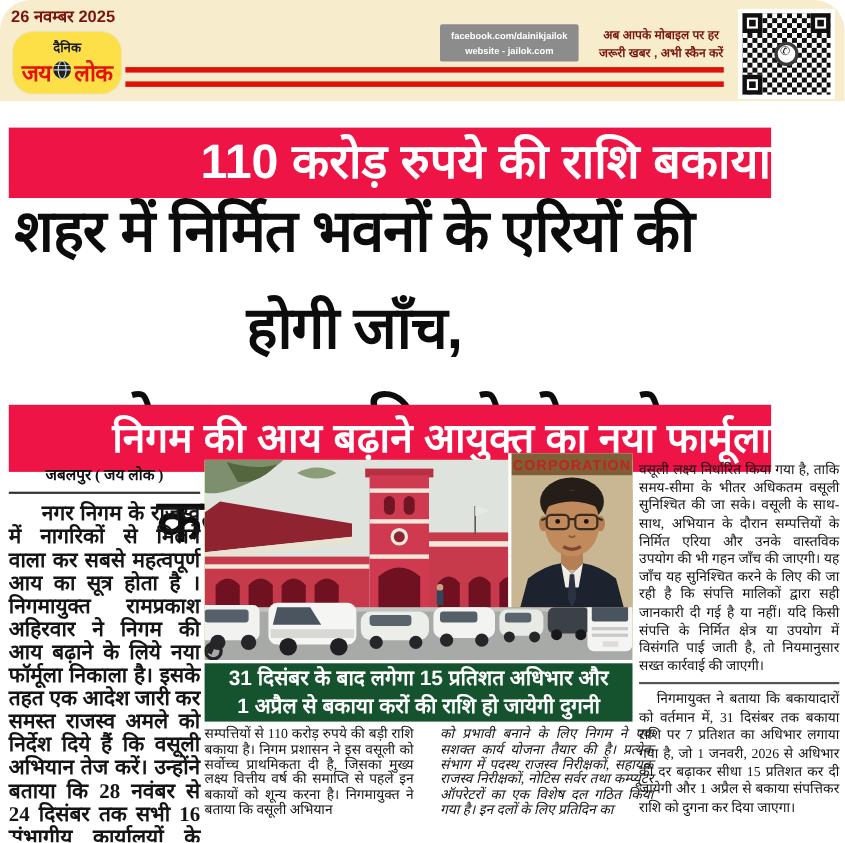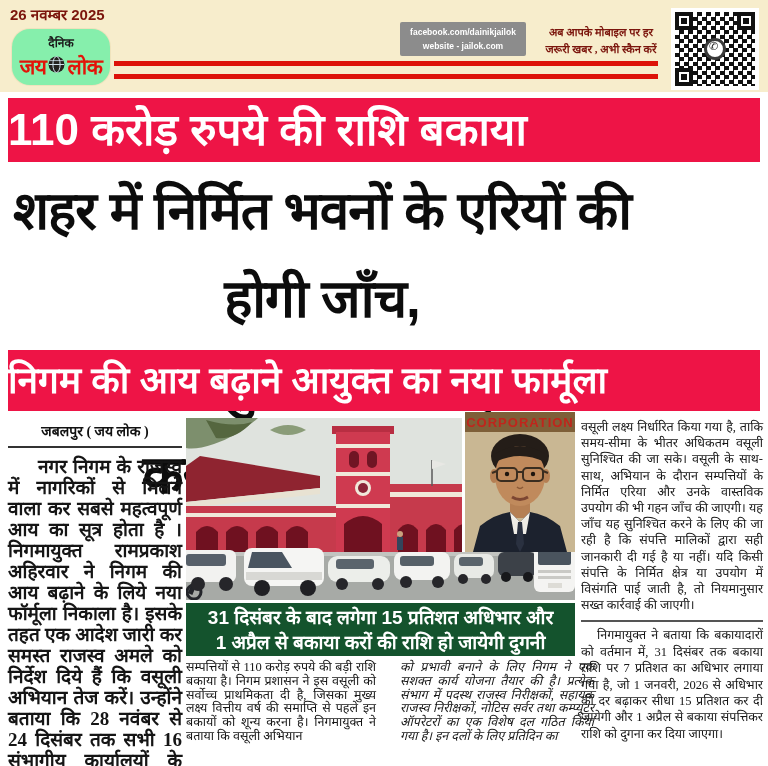--- a/index.html
+++ b/index.html
@@ -1,47 +1,47 @@
 <!DOCTYPE html>
 <html><head>
 <meta charset="utf-8">
 <style>
   html,body{margin:0;padding:0;background:#ffffff;}
   .page{position:relative;width:768px;height:766px;background:#ffffff;overflow:hidden;
-        font-family:"Liberation Sans","DejaVu Sans",sans-serif;}
+        font-family:"Liberation Sans","DejaVu Sans",sans-serif;border-radius:28px;}
 
   
   .masthead{position:absolute;left:0;top:0;width:768px;height:92px;background:#f7edcc;}
   .date{position:absolute;left:10px;top:4px;font-size:15px;font-weight:bold;color:#7b150c;}
-  .logo-pill{position:absolute;left:12px;top:29px;width:98px;height:56px;background:#86efac;
+  .logo-pill{position:absolute;left:12px;top:29px;width:98px;height:56px;background:#fde047;
              border-radius:18px;text-align:center;box-shadow:0 0 0 1px #efe3bd;}
   .logo-top{font-size:12px;color:#1a1a1a;margin-top:5px;font-weight:bold;}
   .logo-row{display:flex;align-items:center;justify-content:center;gap:2px;margin-top:1px;}
   .logo-word{color:#e31309;font-size:21px;font-weight:800;letter-spacing:-0.5px;}
   .red-line{position:absolute;left:114px;width:544px;height:5px;background:#dd1208;}
   .red-line.l1{top:61px;} .red-line.l2{top:74px;}
   .social-box{position:absolute;left:400px;top:22px;width:126px;height:34px;background:#8c8c8c;
               border-radius:2px;color:#fff;font-size:8.5px;text-align:center;line-height:1.6;
               padding-top:4px;box-sizing:border-box;font-weight:bold;}
   .scan-text{position:absolute;left:532px;top:24px;width:138px;color:#7b150c;font-size:11px;
-             font-weight:bold;text-align:center;line-height:1.5;font-family:Liberation Serif, serif;}
+             font-weight:bold;text-align:center;line-height:1.5;}
   .qr{position:absolute;left:671px;top:8px;width:88px;height:82px;background:#fff;
       box-sizing:border-box;padding:4px;}
   .qr-inner{position:relative;width:100%;height:100%;
       background:repeating-conic-gradient(#111 0% 25%, #fff 0% 50%);background-size:9px 9px;}
   .finder{position:absolute;width:18px;height:18px;background:#fff;border:4px solid #111;box-sizing:border-box;}
   .finder::after{content:"";position:absolute;left:2px;top:2px;width:6px;height:6px;background:#111;}
   .f-tl{left:0;top:0;} .f-tr{right:0;top:0;} .f-bl{left:0;bottom:0;}
   .qr-center{position:absolute;left:50%;top:50%;width:22px;height:22px;margin:-11px 0 0 -11px;
              background:#fff;border:3px solid #3a3a3a;border-radius:50%;box-sizing:border-box;}
   .qr-center::after{content:"✆";position:absolute;left:2px;top:-1px;font-size:11px;color:#222;}
 
   
-  .banner{position:absolute;left:8px;width:752px;background:#ee1446;color:#ffffff;
-          text-align:left;font-weight:800;}
+  .banner{position:absolute;left:8px;width:693px;background:#ee1446;color:#ffffff;
+          text-align:right;font-weight:800;margin-top:18px;}
   .banner1{top:98px;height:64px;line-height:64px;font-size:44px;}
   .banner2{top:350px;height:61px;line-height:61px;font-size:37px;}
   .main-headline{position:absolute;left:0;top:167px;width:644px;text-align:center;color:#0c0c0c;}
   .main-headline .hl{font-size:53px;line-height:88px;font-weight:900;letter-spacing:-1px;
                      font-family:"Liberation Sans","DejaVu Sans",sans-serif;}
 
   
   .serif{font-family:"Liberation Serif","DejaVu Serif",serif;}
   .left-col{position:absolute;left:8px;top:421px;width:174px;color:#151515;}
   .dateline{font-size:14px;font-weight:bold;text-align:center;padding-bottom:6px;

